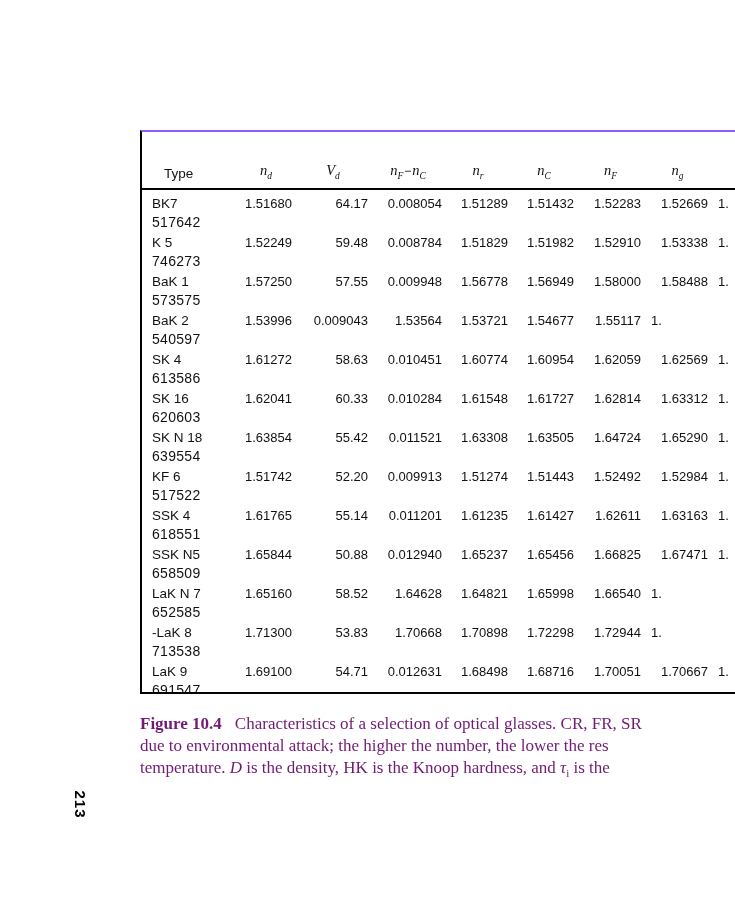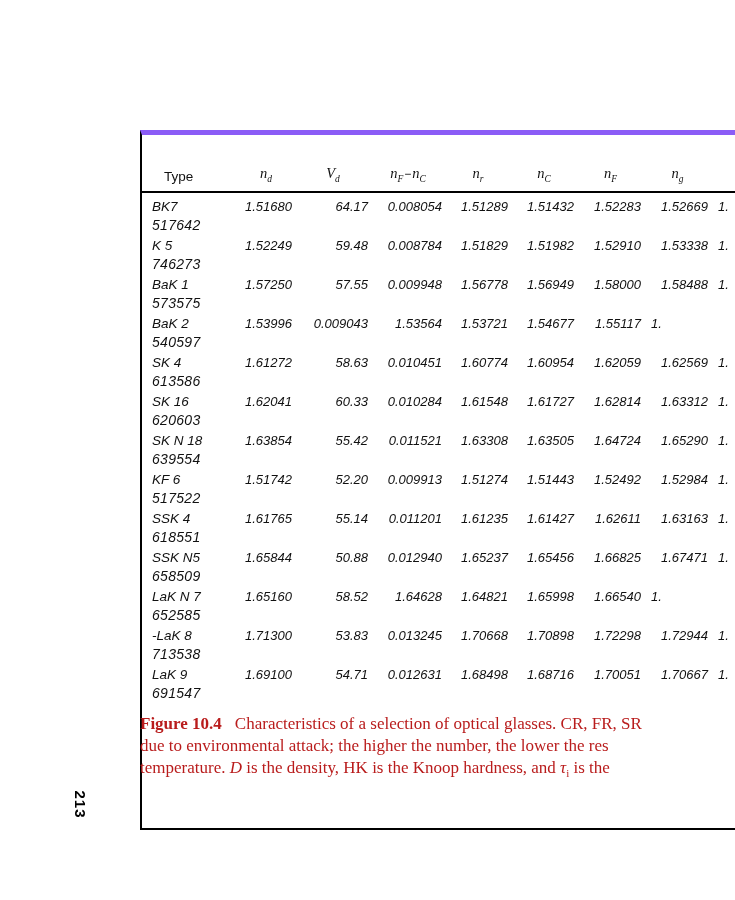--- a/index.html
+++ b/index.html
@@ -25,22 +25,22 @@
     transform:rotate(90deg);
     color:#000;
   }
 
   
   .table-box {
     position:absolute;
     left:140px;
     top:130px;
     width:595px;
-    height:700px;
-    border-top:5px solid #8b5cf6;
+    height:564px;
+    border-top:2px solid #8b5cf6;
     border-left:2px solid #000;
     border-bottom:2px solid #000;
     overflow:hidden;
   }
 
   .grid-cols {
     display:grid;
     grid-template-columns:95px 58px 76px 74px 66px 66px 67px 67px 1fr;
   }
 
@@ -61,21 +61,21 @@
     font-family:"Liberation Serif", serif;
     font-size:14.5px;
   }
   .m sub, .th sub {
     font-size:9.5px;
     font-family:"Liberation Serif", serif;
     font-style:italic;
   }
   .op { font-size:12px; padding:0 1px; }
 
-  .tbody { padding-top:6px;font-style:italic; }
+  .tbody { padding-top:6px; }
   .trow { height:39px; }
   .td { font-size:13px; line-height:15px; }
   .c-type { padding-left:10px; }
   .gname { font-size:13.5px; line-height:15px; white-space:nowrap; }
   .gcode { font-size:14px; line-height:15px; margin-top:4px; letter-spacing:0.3px; }
   .num {
     text-align:right;
     padding-right:3px;
     white-space:nowrap;
   }
@@ -86,21 +86,21 @@
 
   
   .caption {
     position:absolute;
     left:140px;
     top:713px;
     width:595px;
     font-family:"Liberation Serif", serif;
     font-size:17px;
     line-height:22px;
-    color:#b91c1c;
+    color:#701a75;
   }
   .cap-line { white-space:nowrap; overflow:hidden; }
   .cap-label { font-weight:bold; margin-right:13px; }
   .cap-italic { font-style:italic; }
   .cap-sub { font-size:11px; }
 </style>
 </head>
 <body>
 
 <div class="page-number">213</div>
@@ -288,21 +288,20 @@
         <div class="td num">1.66540</div>
         <div class="td num cutcol">1.</div>
       </div>
       <div class="trow grid-cols">
         <div class="td c-type">
           <div class="gname">-LaK 8</div>
           <div class="gcode">713538</div>
         </div>
         <div class="td num">1.71300</div>
         <div class="td num">53.83</div>
-        <div class="td num">0.013245</div>
         <div class="td num">1.70668</div>
         <div class="td num">1.70898</div>
         <div class="td num">1.72298</div>
         <div class="td num">1.72944</div>
         <div class="td num cutcol">1.</div>
       </div>
       <div class="trow grid-cols">
         <div class="td c-type">
           <div class="gname">LaK 9</div>
           <div class="gcode">691547</div>

